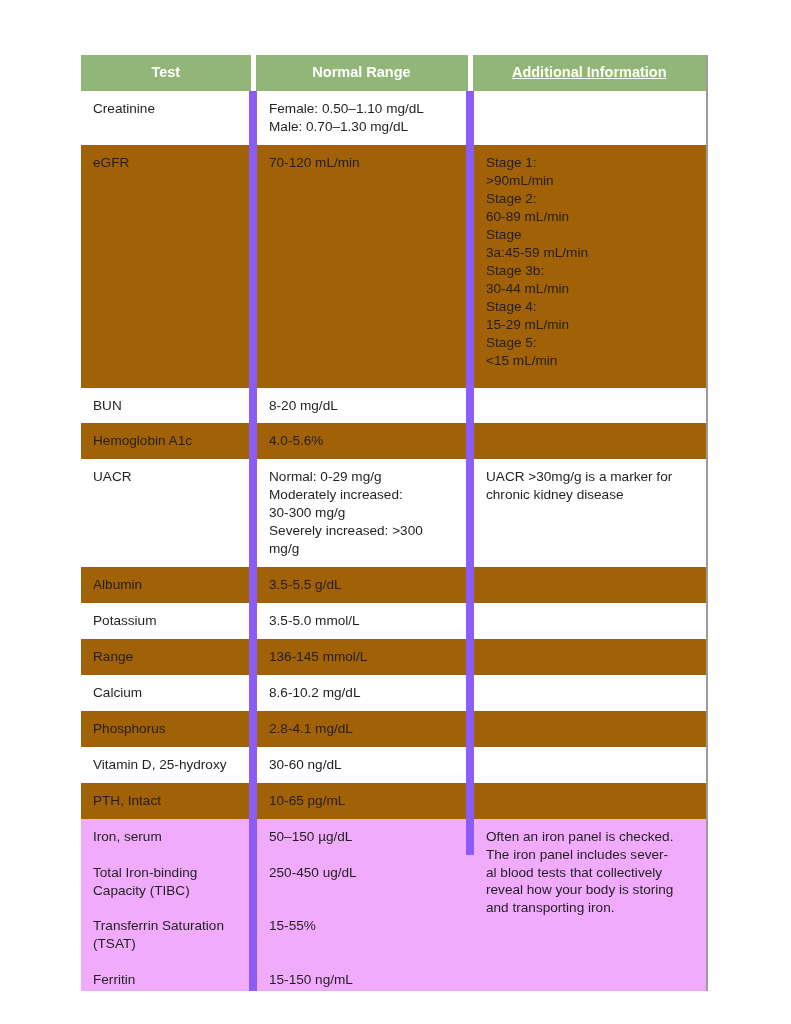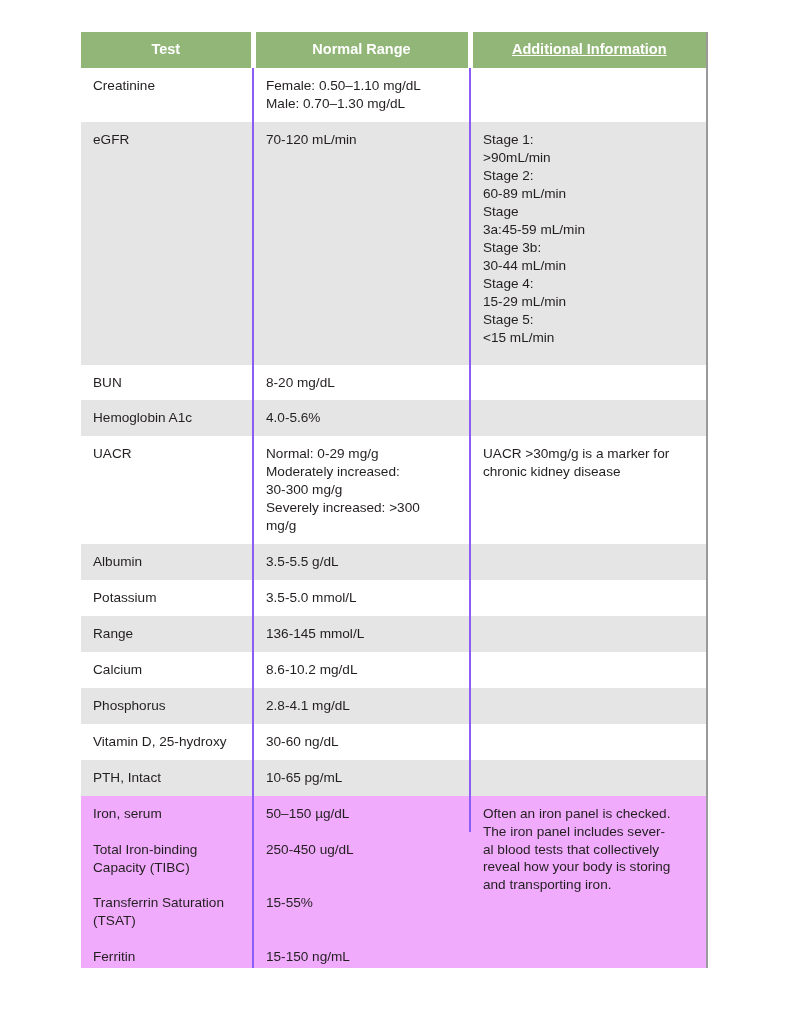--- a/index.html
+++ b/index.html
@@ -12,21 +12,21 @@
     background: #ffffff;
     font-family: "Liberation Sans", sans-serif;
     overflow: hidden;
     position: relative;
   }
 
   
   #table-viewport {
     position: absolute;
     left: 81px;
-    top: 32px;
+    top: 55px;
     width: 628px;
     height: 936px;
     overflow: hidden;
   }
 
   table.lab-table {
     border-collapse: collapse;
     width: 626px;
     table-layout: fixed;
     border-right: 2px solid #9a9a9a;
@@ -48,26 +48,26 @@
     line-height: 1.2;
   }
   thead th:last-child { border-right: none; text-decoration: underline; }
 
   tbody td {
     font-size: 13.6px;
     color: #231f20;
     vertical-align: top;
     padding: 9px 10px 9px 12px;
     line-height: 1.32;
-    border-right: 2px solid #8b5cf6;
+    border-right: 8px solid #8b5cf6;
     background: #ffffff;
   }
   tbody td:last-child { border-right: none; }
 
-  tbody tr.tint > td { background: #e5e5e5; }
+  tbody tr.tint > td { background: #a16207; }
   tbody tr.plain > td { background: #ffffff; }
 
   
   tbody tr.iron > td { background: #f0abfc; }
 
   td.spacer-bottom { padding-bottom: 18px; }
 
   .nowrapline { white-space: pre-line; }
 
   td.info-merged {

